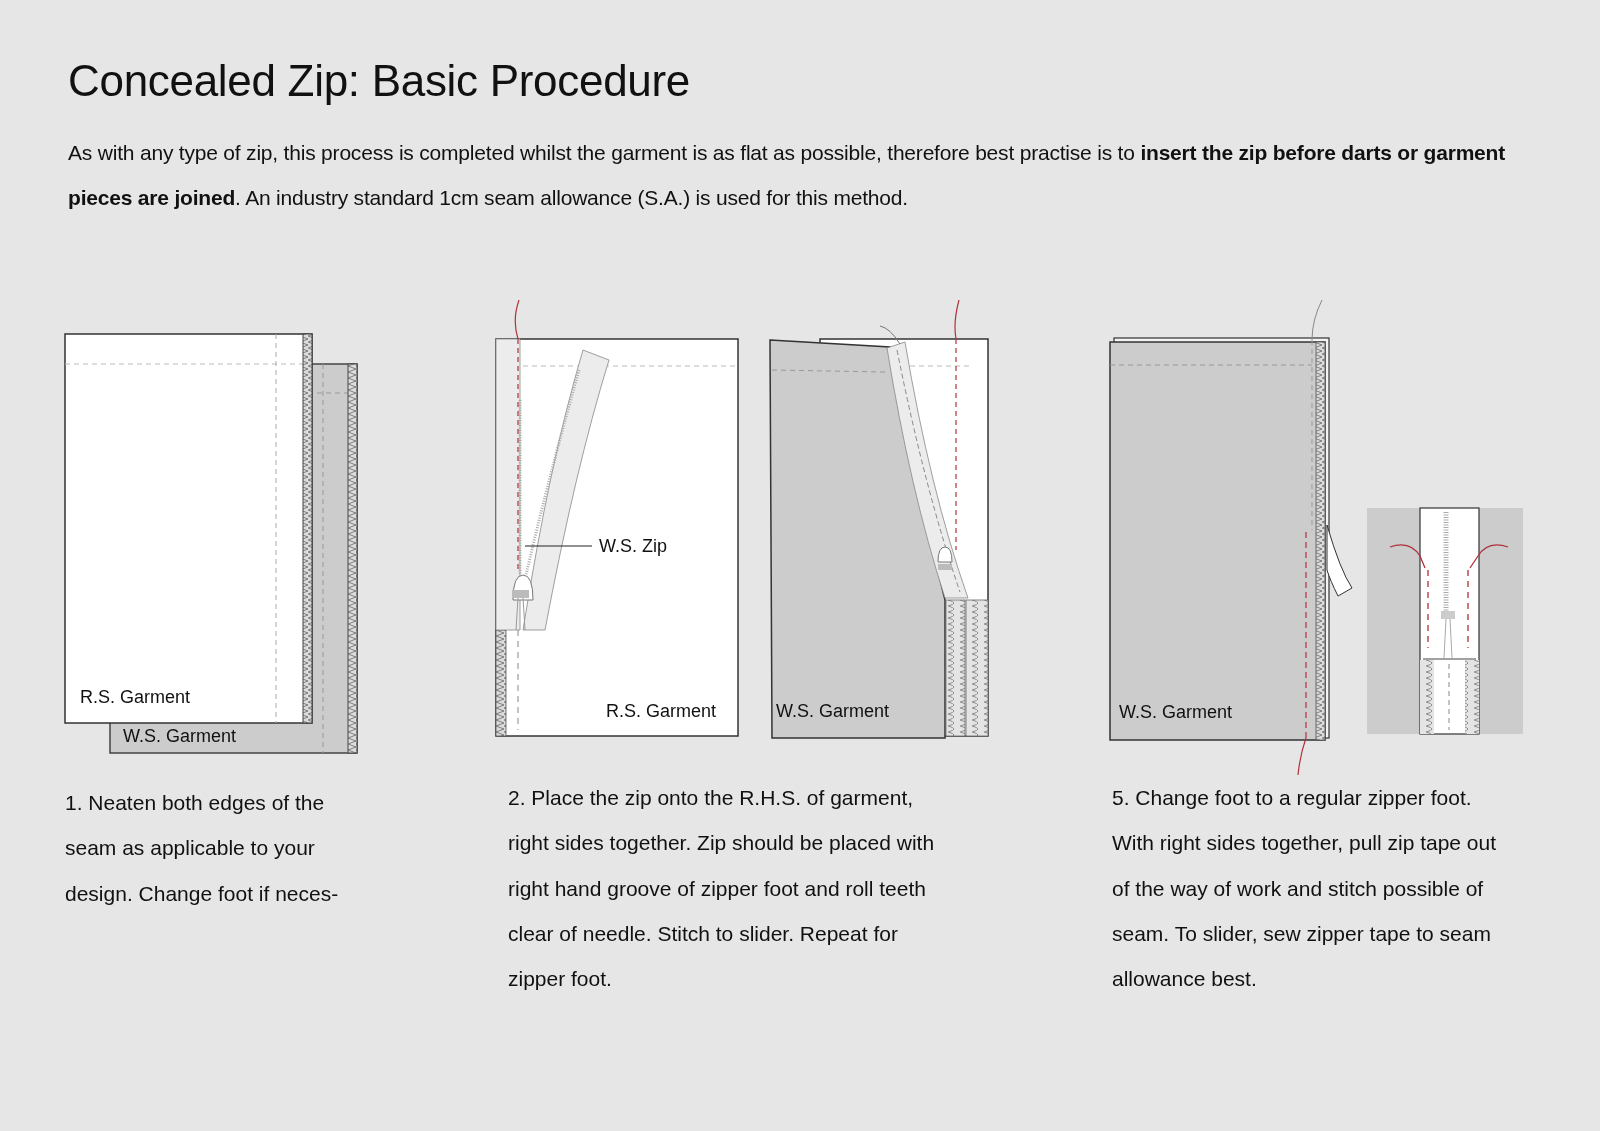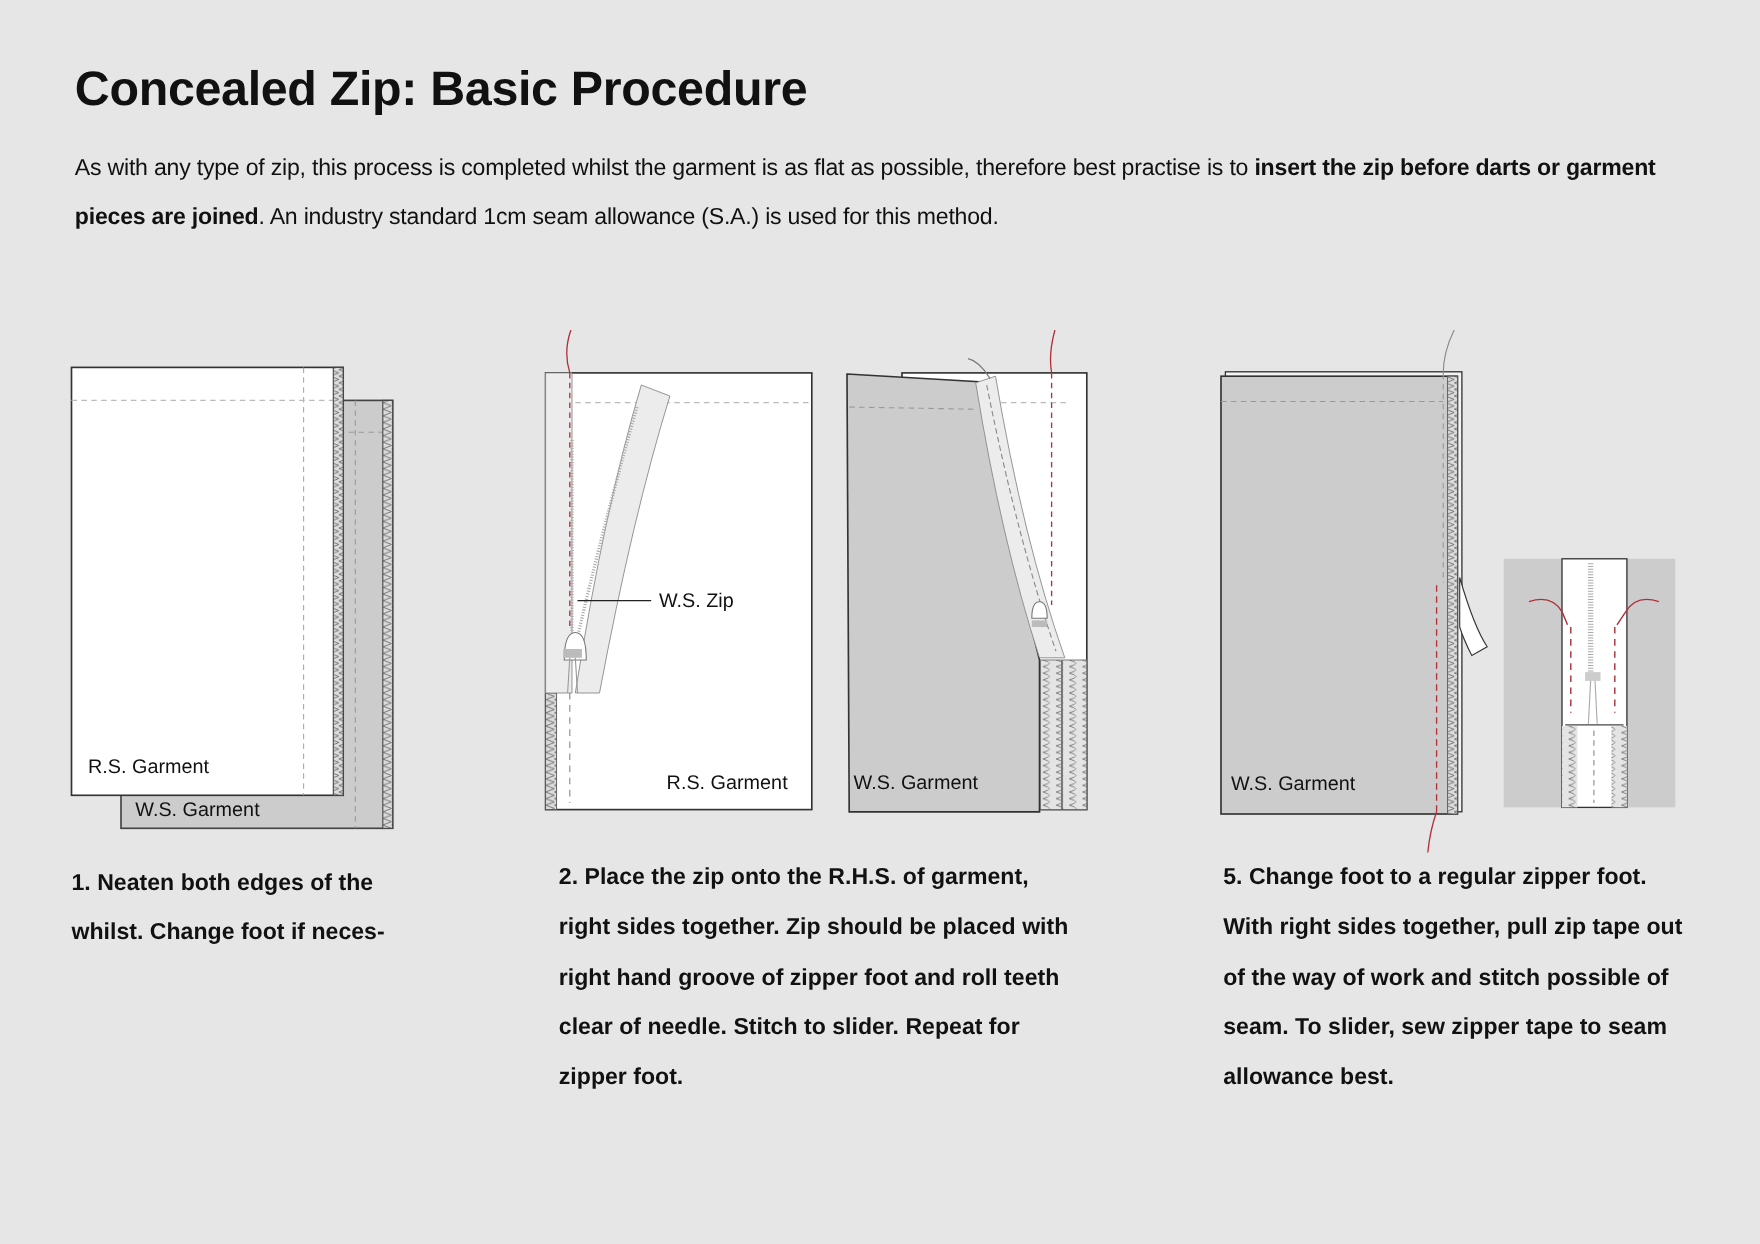--- a/index.html
+++ b/index.html
@@ -6,33 +6,33 @@
     body {
       width: 1600px; height: 1131px;
       background: #e6e6e6;
       font-family: "Liberation Sans", sans-serif;
       color: #111;
       position: relative;
       overflow: hidden;
     }
     .title {
       position: absolute; left: 68px; top: 56px;
-      font-size: 44px; font-weight: bold; margin: 0;
+      font-size: 44px; font-weight: normal; margin: 0;
       letter-spacing: -0.3px;
     }
     .intro {
       position: absolute; left: 68px; top: 130px; width: 1480px;
       font-size: 21px; line-height: 45px; margin: 0;
       letter-spacing: -0.2px;
     }
     .intro b { font-weight: bold; }
     .figure { position: absolute; }
     .caption {
       position: absolute;
-      font-size: 21px; line-height: 45.3px; margin: 0; font-weight: bold;
+      font-size: 21px; line-height: 45.3px; margin: 0;
     }
     svg text { font-family: "Liberation Sans", sans-serif; }
   </style>
 </head>
 <body>
 
 <h1 class="title">Concealed Zip: Basic Procedure</h1>
 
 <p class="intro"><span>As with any type of zip, this process is completed whilst the garment is as flat as possible, therefore best practise is to </span><b>insert the zip before darts or garment pieces are joined</b><span>. An industry standard 1cm seam allowance (S.A.) is used for this method.</span></p>
 
@@ -147,21 +147,22 @@
     <line x1="359" y1="364" x2="359" y2="430" stroke="#888" stroke-dasharray="5,4"></line>
     <path d="M300 247 Q 320 240 330 256 L 335 268" fill="none" stroke="#b0303a" stroke-width="1.3"></path>
     <line x1="338" y1="270" x2="338" y2="348" stroke="#b0303a" stroke-width="1.3" stroke-dasharray="6,5"></line>
     <path d="M418 247 Q 398 240 388 256 L 380 268" fill="none" stroke="#b0303a" stroke-width="1.3"></path>
     <line x1="378" y1="270" x2="378" y2="348" stroke="#b0303a" stroke-width="1.3" stroke-dasharray="6,5"></line>
   </g>
 </svg>
 
 <div class="caption" style="left:65px;top:780px">
   <div>1. Neaten both edges of the</div>
-  <div>whilst. Change foot if neces-</div>
+  <div>seam as applicable to your</div>
+  <div>design. Change foot if neces-</div>
 </div>
 
 <div class="caption" style="left:508px;top:775px">
   <div>2. Place the zip onto the R.H.S. of garment,</div>
   <div>right sides together. Zip should be placed with</div>
   <div>right hand groove of zipper foot and roll teeth</div>
   <div>clear of needle. Stitch to slider. Repeat for</div>
   <div>zipper foot.</div>
 </div>
 

